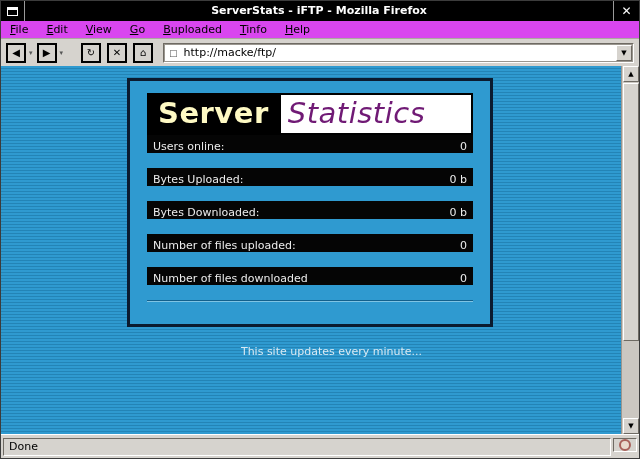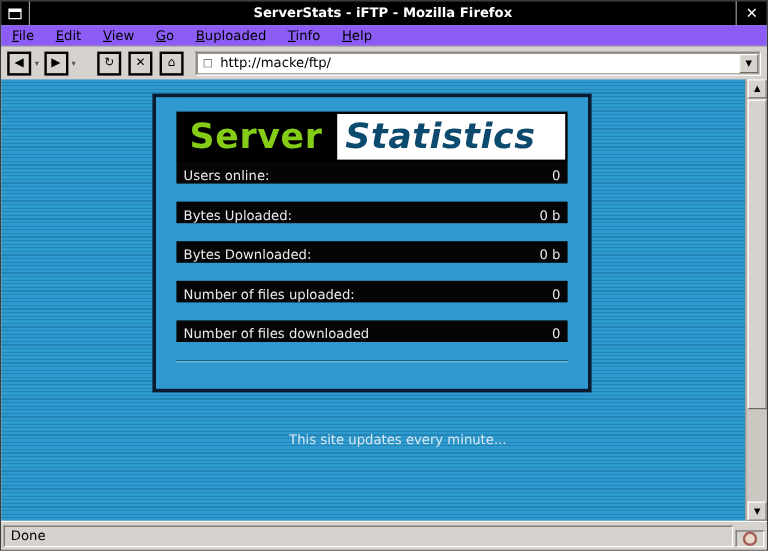--- a/index.html
+++ b/index.html
@@ -29,21 +29,21 @@
     flex:1; text-align:center; font-size:11px; font-weight:bold;
     line-height:20px; white-space:nowrap; overflow:hidden;
   }
   .close-btn{
     width:26px; display:flex; align-items:center; justify-content:center;
     border-left:1px solid #9a9a9a; font-size:12px; font-weight:bold; color:#fff;
   }
   
   .menubar{
     height:18px; display:flex; 
-    background:#8b5cf6; border-bottom:1px solid #aba89f;
+    background:#d946ef; border-bottom:1px solid #aba89f;
     font-size:11px; color:#000; flex:0 0 auto;
   }
   .menu-item{ padding:0 9px; line-height:17px; }
   .menu-item .accel{ text-decoration:underline; }
   
   .toolbar{
     height:27px; display:flex; align-items:center;
     padding:0 5px; background:#d6d3ce; flex:0 0 auto;
   }
   .tbtn{
@@ -80,44 +80,44 @@
   .mainbox{
     margin:12px 0 0 126px; width:366px;
     background:#2f9ad0; border:3px solid #0b1b2f;
     padding-bottom:22px;
   }
   .logo{
     margin:12px 17px 0 17px; height:42px; background:#000;
     display:flex; align-items:stretch;
   }
   .logo-left{
-    color:#84cc16; font-weight:bold; font-size:29px; line-height:40px;
+    color:#fef9c3; font-weight:bold; font-size:29px; line-height:40px;
     padding:0 12px 0 11px; white-space:nowrap; letter-spacing:0.5px;
   }
   .logo-right{
     flex:1; background:#fff; margin:2px 2px 2px 0;
-    color:#0c4a6e; font-style:italic; font-size:29px; line-height:36px;
-    padding-left:7px; white-space:nowrap; letter-spacing:0.5px;font-weight:bold;
+    color:#701a75; font-style:italic; font-size:29px; line-height:36px;
+    padding-left:7px; white-space:nowrap; letter-spacing:0.5px;
   }
   .section-title{
     margin-top:32px; margin-bottom:14px; text-align:center;
     color:#06355c; font-weight:bold; font-size:11px;
   }
   .statbar{
     margin:0 17px 15px 17px; height:18px; background:#050505;
     color:#ececec; font-size:11px;
     display:flex; align-items:flex-end; justify-content:space-between;
     padding:0 6px;
   }
   .rule{
     margin:5px 17px 0 17px; height:2px;
     border-top:1px solid #13608c; border-bottom:1px solid #7fc4e4;
   }
   .footer-note{
-    margin-top:33px; text-align:center;
+    margin-top:18px; text-align:center;
     color:#d9e9f2; font-size:11px;padding-left:39px;
   }
   
   .vscroll{
     position:absolute; right:0; top:0; width:18px; height:100%;
     background:#cbc7c1; border-left:1px solid #9a968f;
   }
   .scroll-btn{
     position:absolute; left:1px; width:16px; height:16px;
     background:#d6d3ce; border:1px solid; border-color:#fff #6e6a63 #6e6a63 #fff;
@@ -125,21 +125,21 @@
     font-size:7px; color:#000;
   }
   .scroll-up{ top:0; }
   .scroll-down{ bottom:0; }
   .scroll-thumb{
     position:absolute; left:1px; top:17px; width:16px; height:258px;
     background:#d6d3ce; border:1px solid; border-color:#fff #6e6a63 #6e6a63 #fff;
   }
   
   .statusbar{
-    height:24px; flex:0 0 auto; display:flex; align-items:flex-end;
+    height:24px; flex:0 0 auto; display:flex; align-items:flex-start;
     background:#d6d3ce; border-top:1px solid #fff; padding:3px 2px 2px 2px;
   }
   .status-panel{
     flex:1; border:1px solid; border-color:#6e6a63 #fff #fff #6e6a63;
     font-size:11px; color:#000; padding-left:5px; line-height:16px;
     background:#d6d3ce;
   }
   .status-icon-box{
     width:24px; margin-left:2px; border:1px solid; border-color:#6e6a63 #fff #fff #6e6a63;
     display:flex; align-items:center; justify-content:center; background:#d6d3ce;

